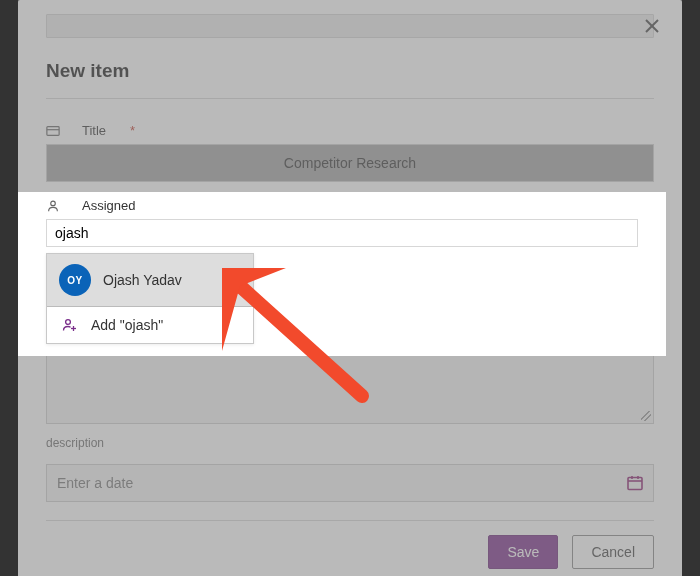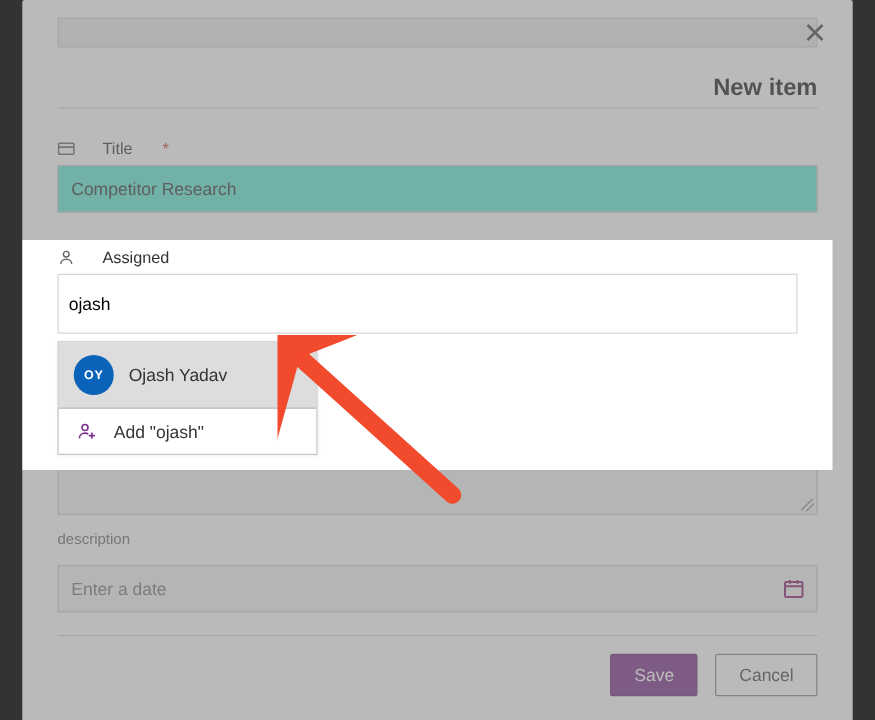--- a/index.html
+++ b/index.html
@@ -41,57 +41,57 @@
     background: #eaeaea;
     border: 1px solid #d4d4d4;
     margin-bottom: 8px;
     border-radius: 1px;
   }
 
   .dialog-title {
     font-size: 19px;
     font-weight: 700;
     color: #1a1a1a;
-    padding: 14px 0 4px 0;
+    padding: 14px 0 16px 0;
     border-bottom: 1px solid #d7d7d7;
     margin-bottom: 24px;
-    text-align: right;
   }
 
   .field { margin-bottom: 18px; }
   .field-label {
     display: flex; align-items: center;
     font-size: 13px;
     color: #333;
     margin-bottom: 6px;
     gap: 22px;
   }
   .field-label .req { color: #c0392b; margin-left: 2px; }
   .label-ico { width: 14px; height: 14px; color: #666; display: inline-flex; }
 
   .text-input {
     width: 100%;
     height: 38px;
     padding: 0 10px;
     font-size: 14px;
     border: 1px solid #cfcfcf;
-    background: #5eead4;
+    background: #a3a3a3;
     color: #333;
+    text-align: center;
   }
   .assigned-panel {
     position: absolute;
     top: 192px;
     left: 18px; right: 34px;
     background: #fff;
     padding: 6px 28px 12px 28px;
     z-index: 6;
   }
   .assigned-input {
     width: 100%;
-    height: 48px;
+    height: 28px;
     padding: 0 8px;
     font-size: 14px;
     border: 1px solid #d7d7d7;
     outline: none;
   }
   .suggest {
     margin-top: 6px;
     width: 208px;
     border: 1px solid #c8c8c8;
     background: #fff;

